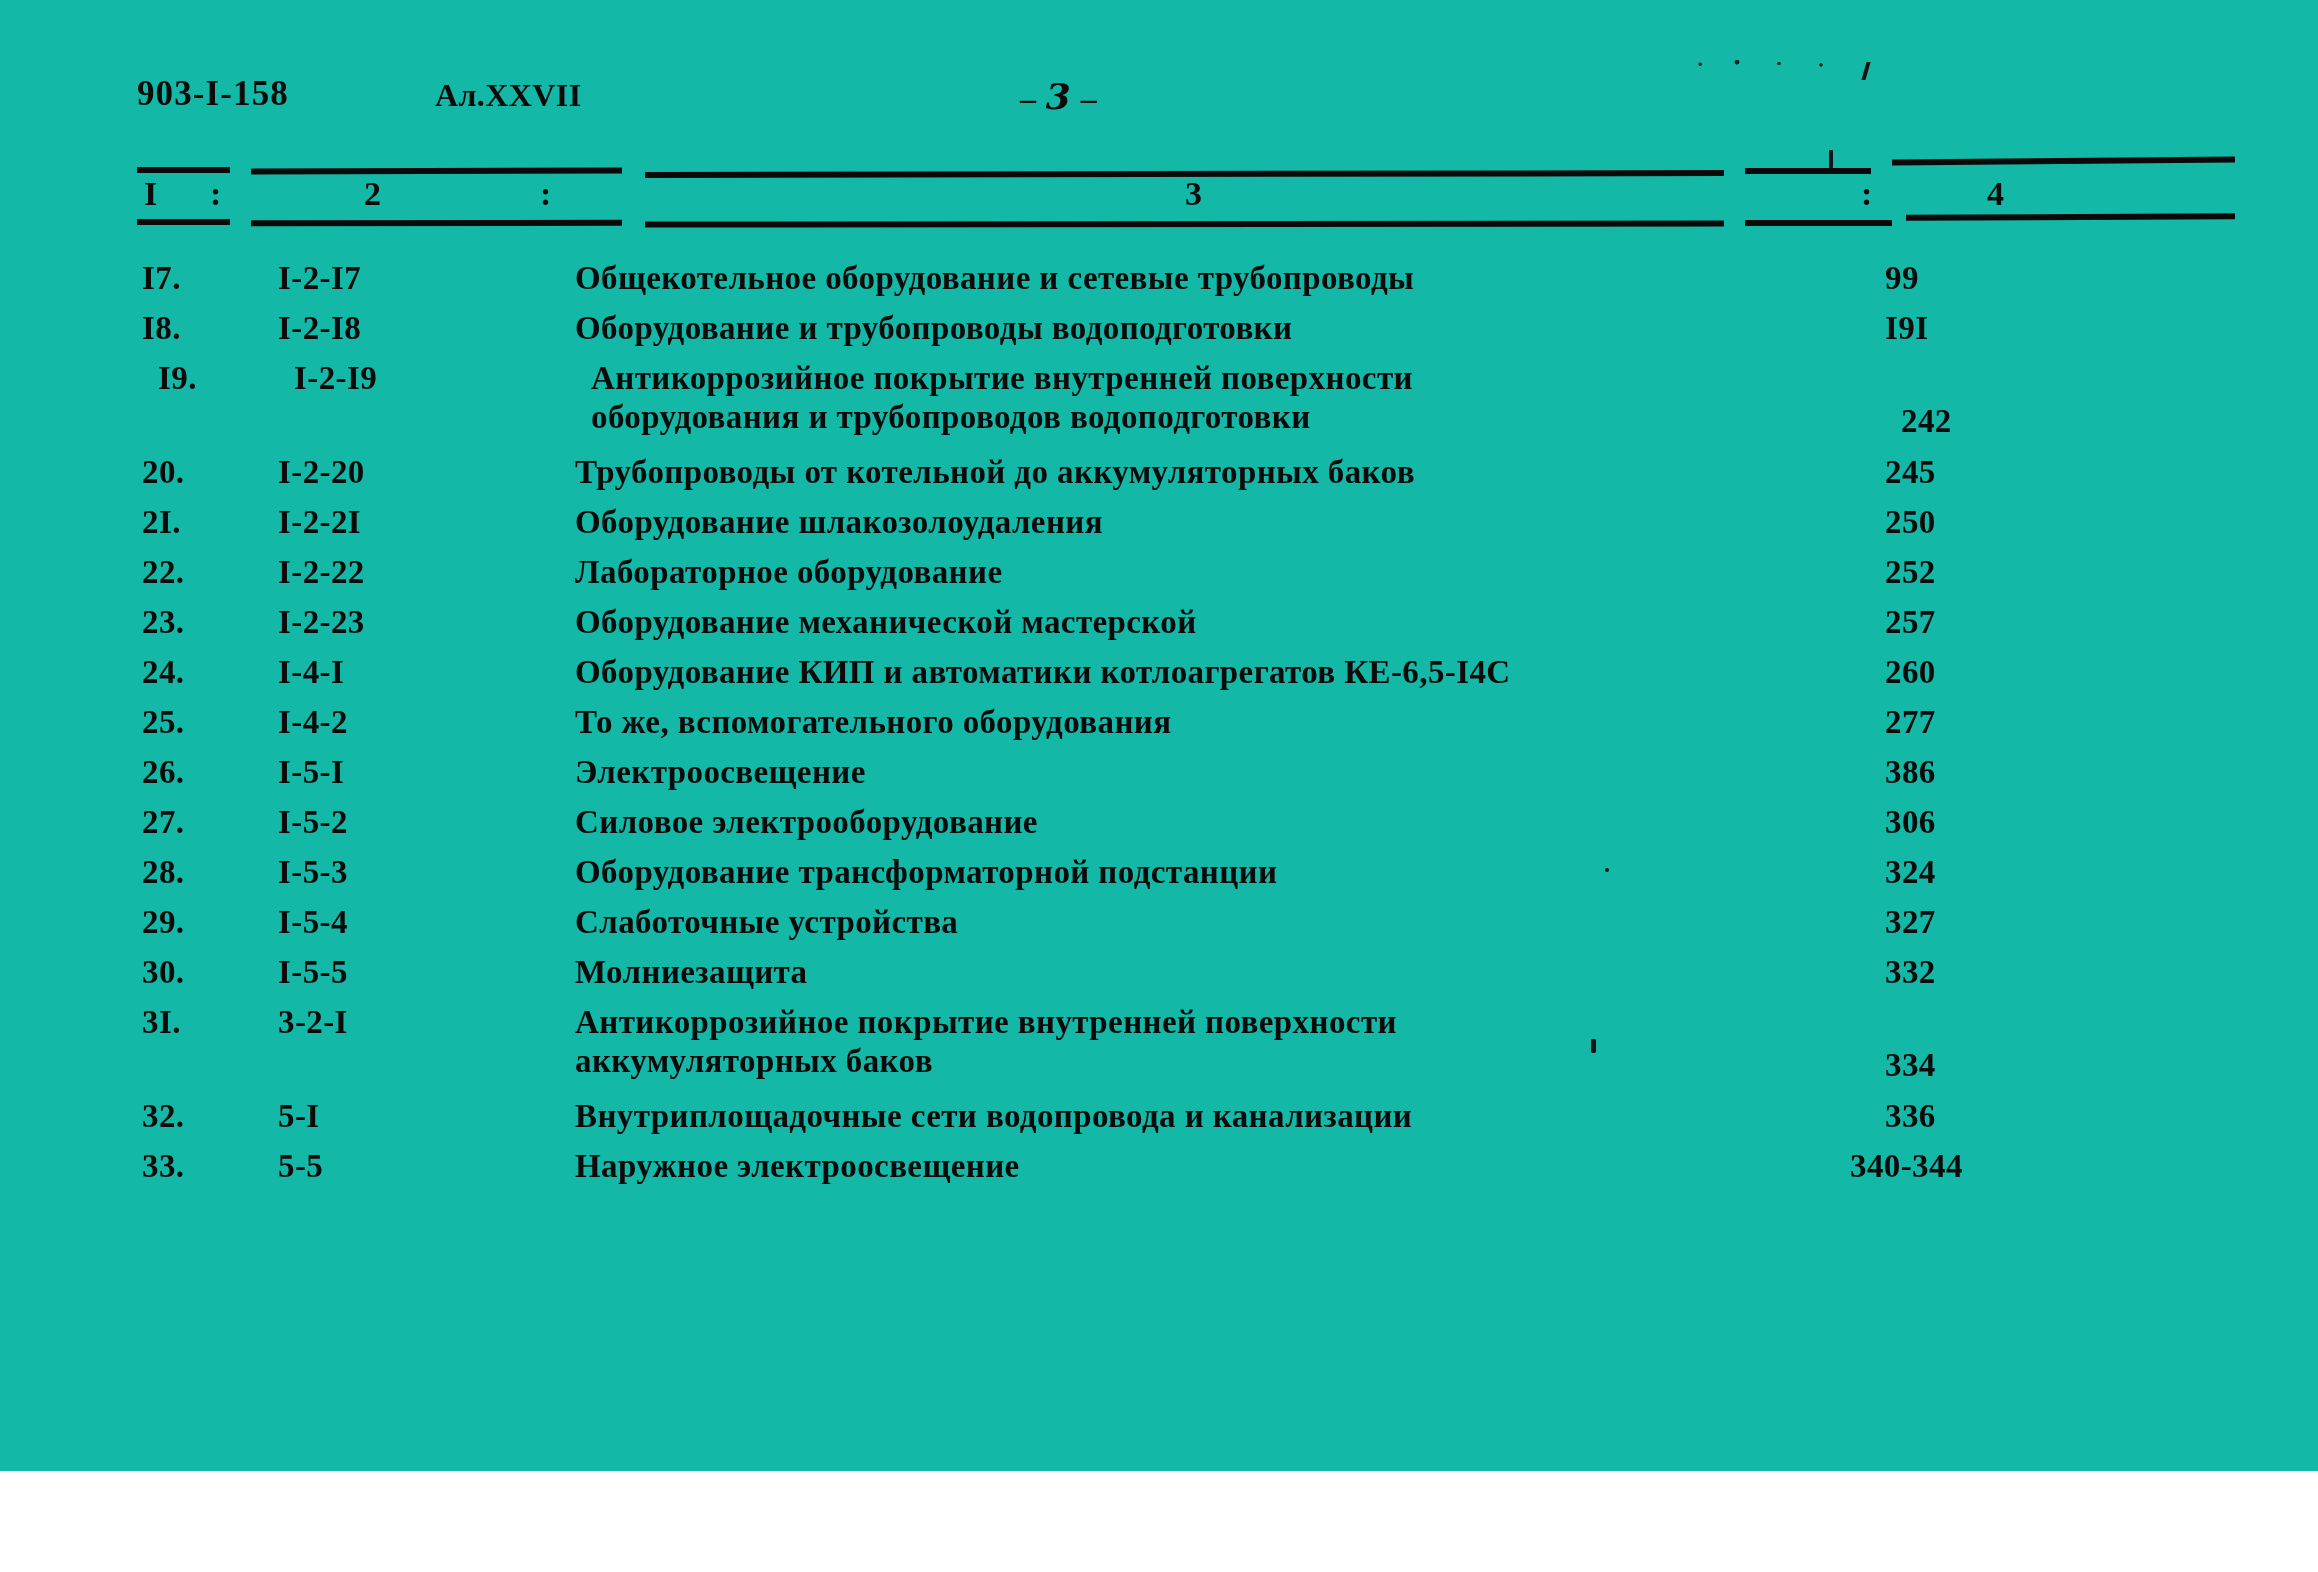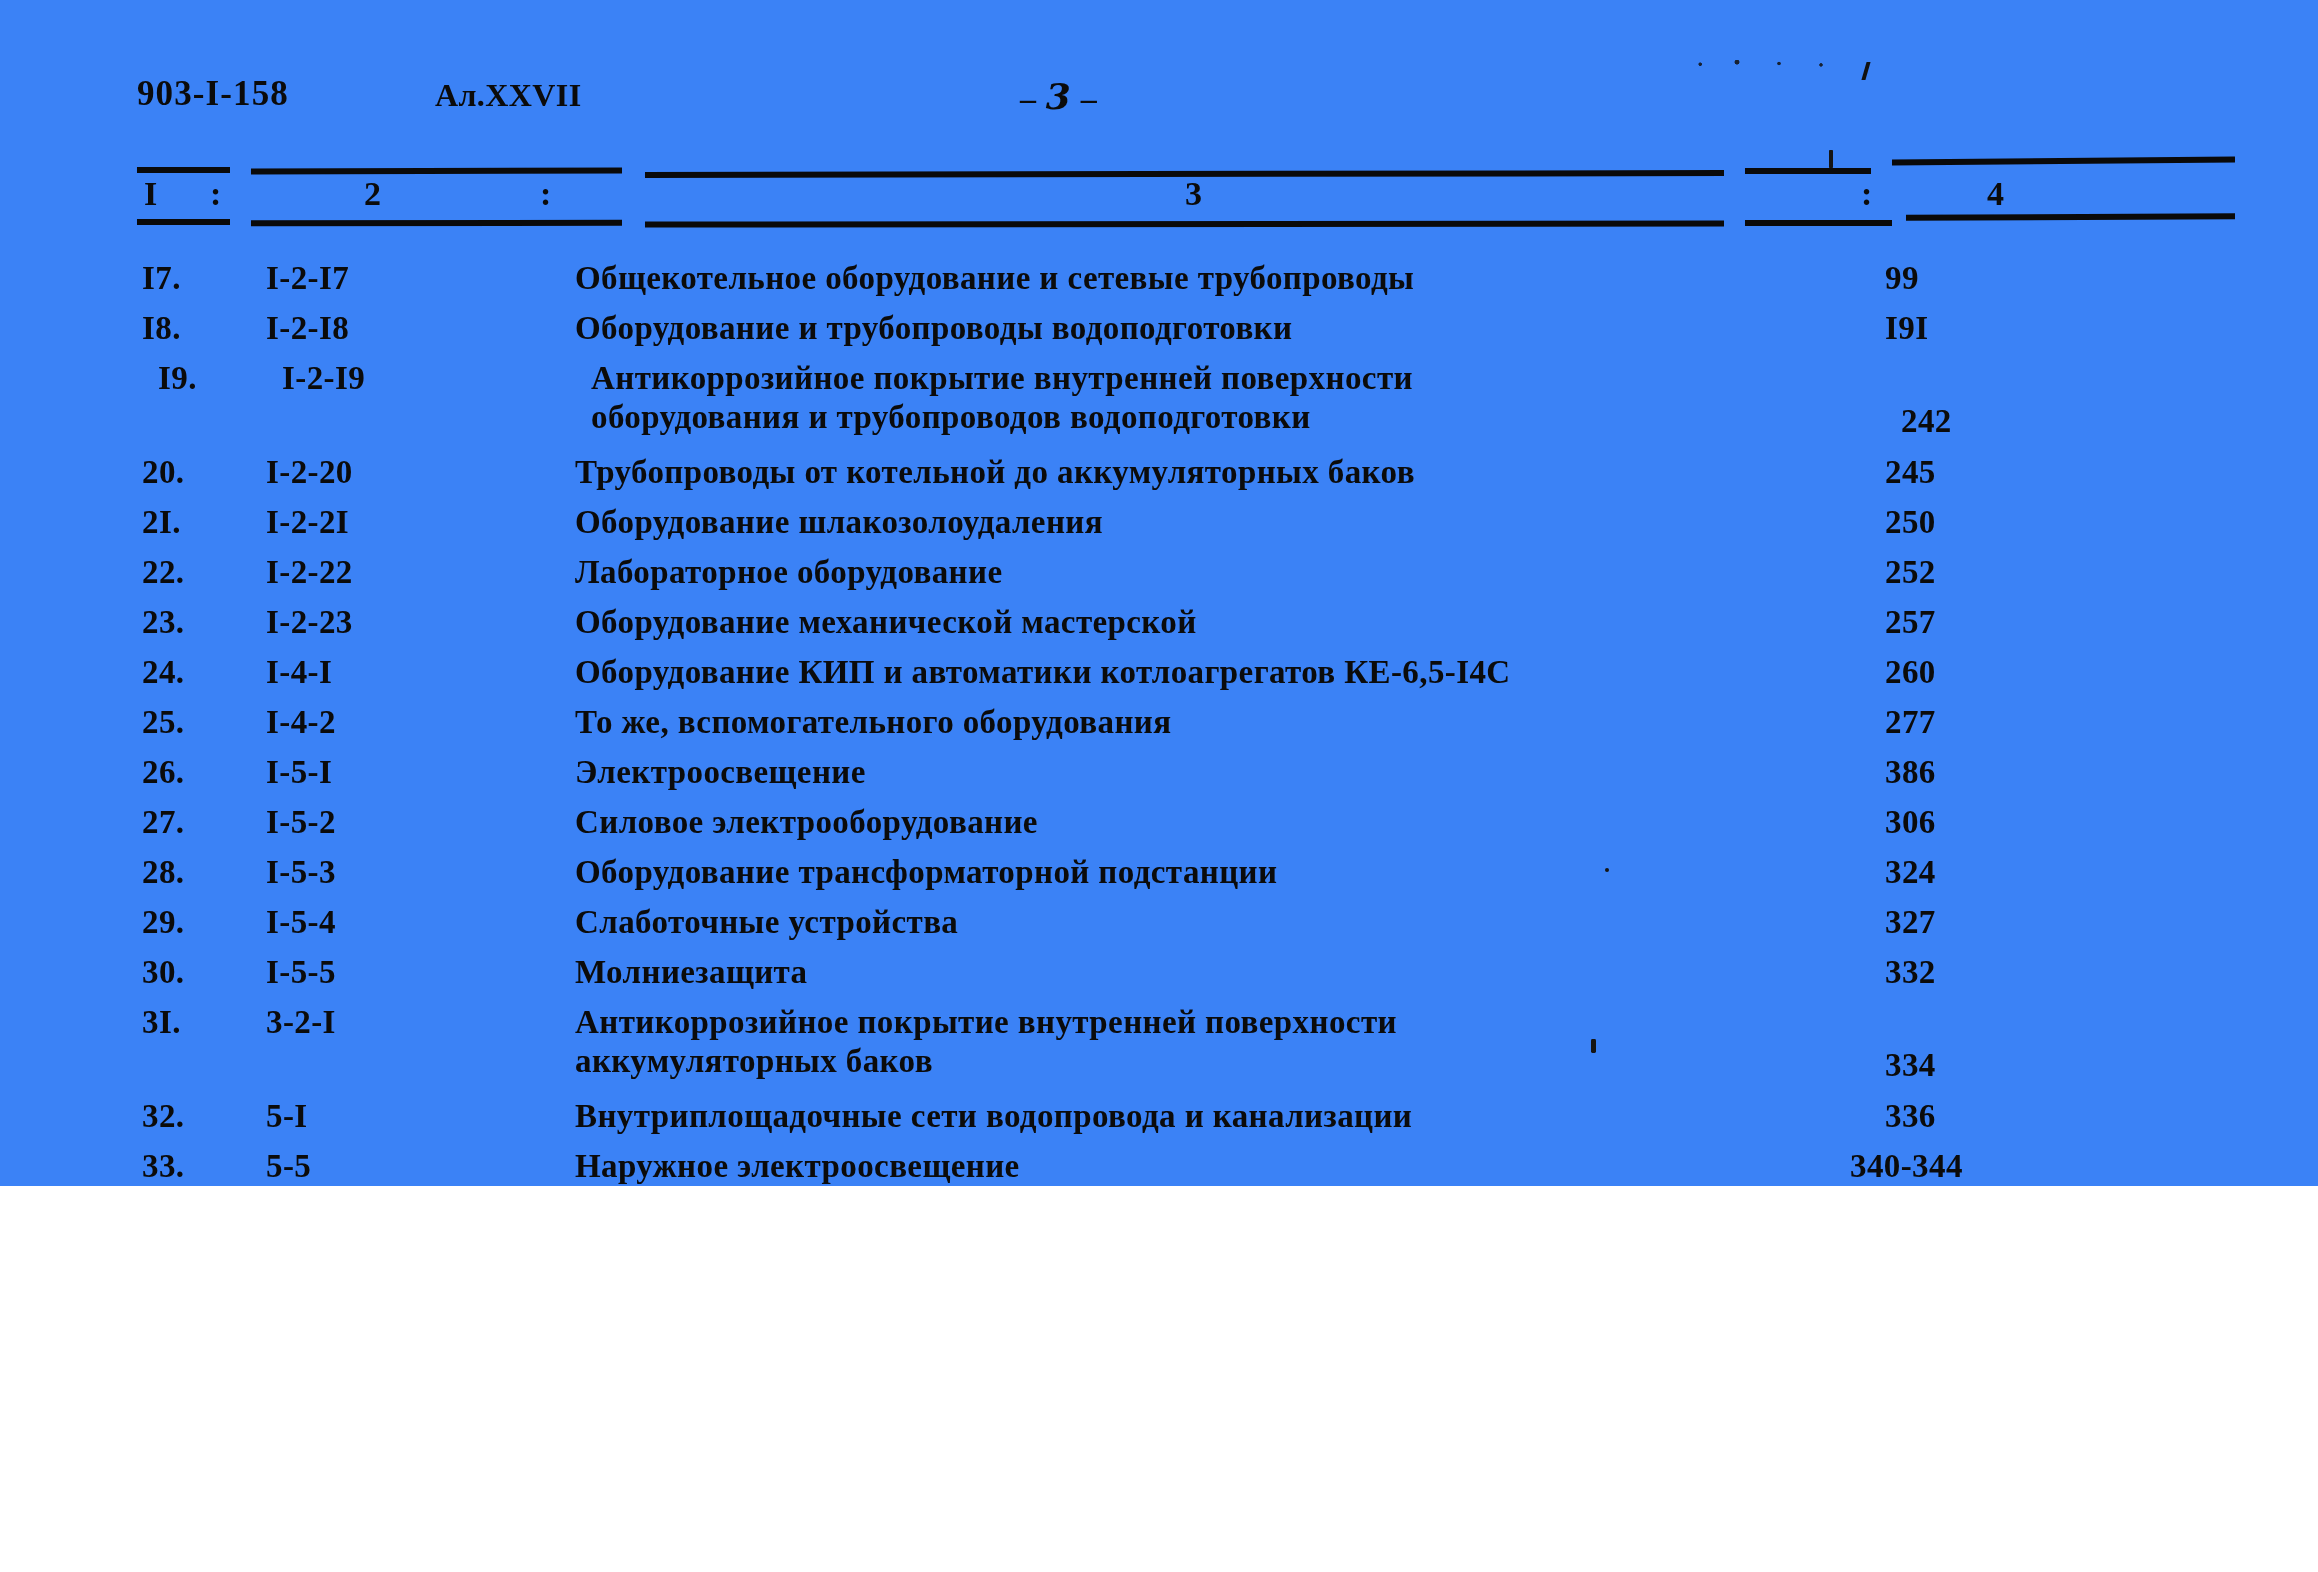--- a/index.html
+++ b/index.html
@@ -5,22 +5,22 @@
 <style>
   html, body {
     margin: 0;
     padding: 0;
     background: #ffffff;
   }
 
   .page {
     position: relative;
     width: 2319px;
-    height: 1186px;
-    background: #3b82f6;
+    height: 1471px;
+    background: #14b8a6;
     font-family: "Liberation Serif", "DejaVu Serif", serif;
     color: #0b0b0b;
     overflow: hidden;
     -webkit-font-smoothing: none;
   }
 
   
   .runhead {
     position: absolute;
     top: 74px;
@@ -132,21 +132,21 @@
   .cell {
     position: absolute;
     font-size: 33px;
     font-weight: 700;
     letter-spacing: 0.4px;
     white-space: nowrap;
     line-height: 1.04;
   }
 
   .c-no   { left: 142px; }
-  .c-code { left: 266px; }
+  .c-code { left: 278px; }
   .c-desc { left: 575px; font-weight: 700; }
   .c-pg   { left: 1885px; text-align: right; }
 
   
   .desc-l2 {
     display: block;
     margin-top: 4.2px;
   }
 
   

